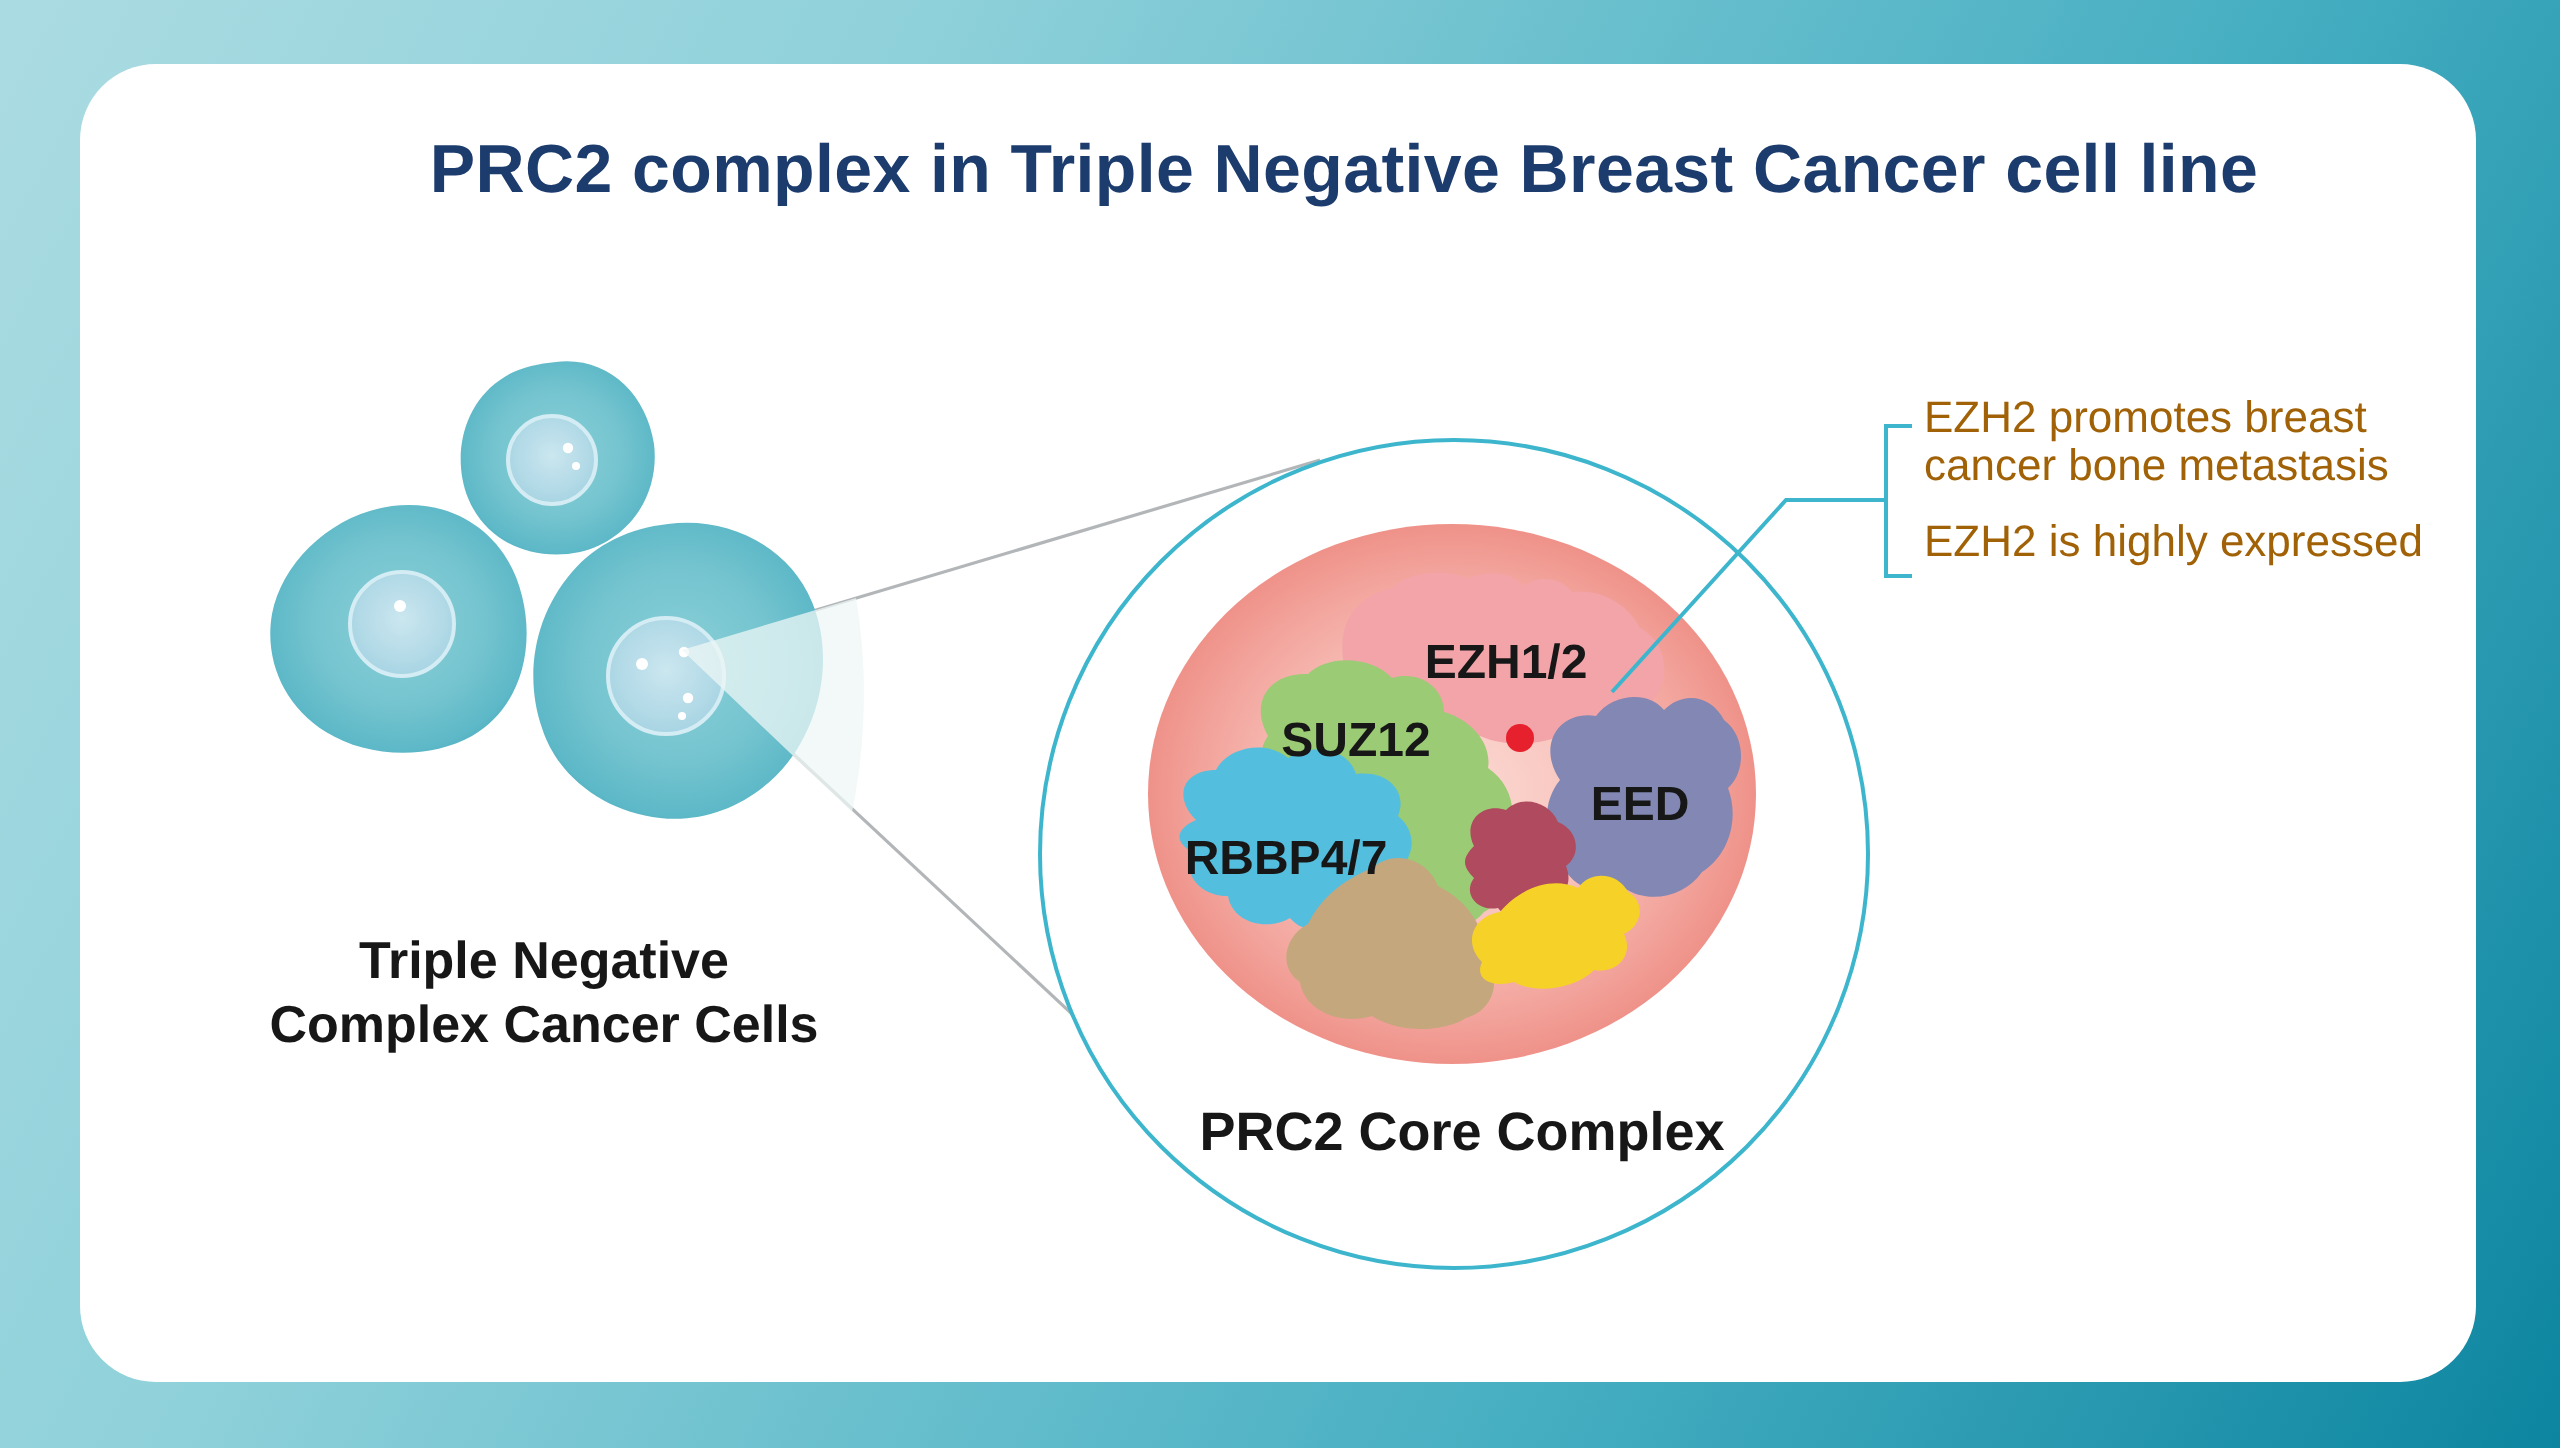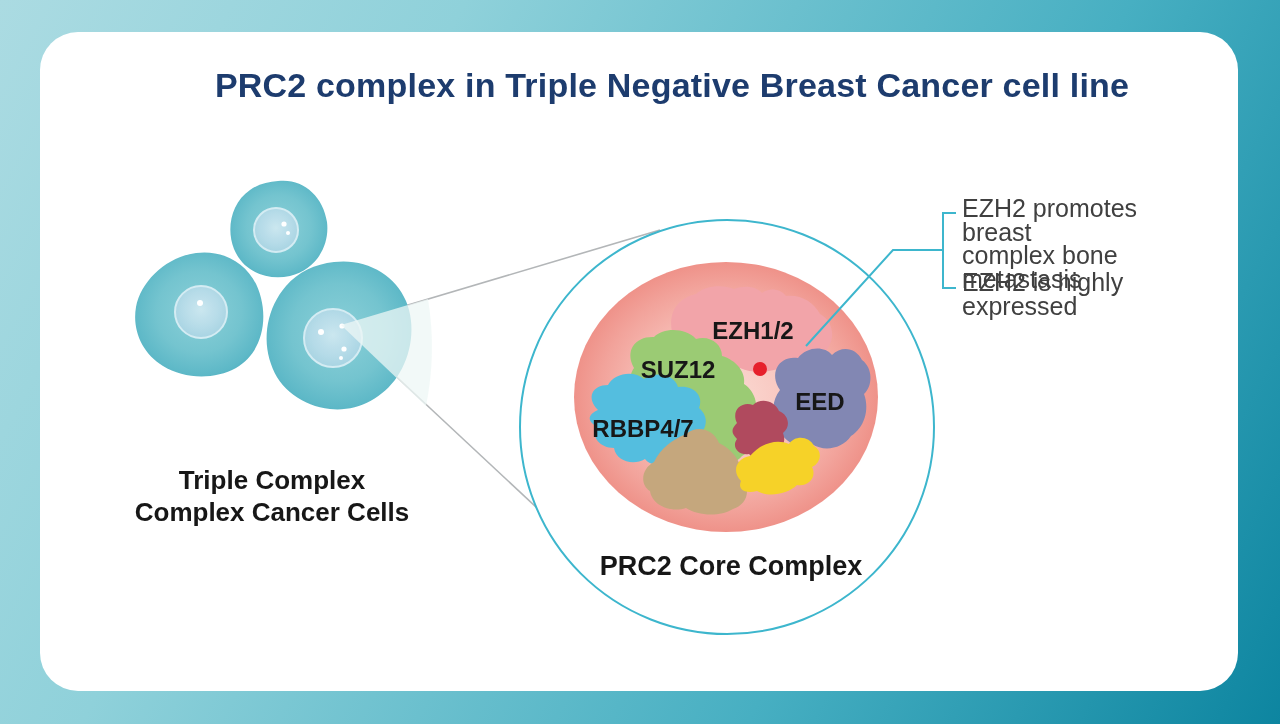--- a/index.html
+++ b/index.html
@@ -17,24 +17,24 @@
     text-align:center;font-size:34px;font-weight:700;color:#1d3c6e;
     letter-spacing:.2px;
   }
   .stage{position:absolute;left:0;top:0;width:1280px;height:724px;}
   .cells-caption{
     position:absolute;left:112px;top:464px;width:320px;
     text-align:center;font-size:26px;font-weight:700;color:#171717;line-height:32px;
   }
   .annotation{
     position:absolute;left:962px;width:250px;
-    font-size:25px;line-height:23.5px;color:#404040;font-weight:400;
+    font-size:22px;line-height:23.5px;color:#a16207;font-weight:400;
   }
   .annotation.first{top:197px;}
-  .annotation.second{top:259px;margin-top:12px;}
+  .annotation.second{top:259px;}
   svg text{font-family:"Liberation Sans",sans-serif;}
   .subunit-label{font-size:24px;font-weight:700;fill:#171717;}
   .complex-caption{font-size:27px;font-weight:700;fill:#171717;}
 </style>
 </head>
 <body>
 
 <div class="card"></div>
 
 <div class="page-title">PRC2 complex in Triple Negative Breast Cancer cell line</div>
@@ -111,23 +111,23 @@
     <text class="complex-caption" x="731" y="575" text-anchor="middle">PRC2 Core Complex</text>
   </g>
 
   <g>
     <polyline points="806,346 893,250 943,250" fill="none" stroke="#3db6cd" stroke-width="2"></polyline>
     <path d="M 956 213 L 943 213 L 943 288 L 956 288" fill="none" stroke="#3db6cd" stroke-width="2"></path>
   </g>
 </svg>
 
 <div class="cells-caption">
-  <div>Triple Complex</div>
+  <div>Triple Negative</div>
   <div>Complex Cancer Cells</div>
 </div>
 
 <div class="annotation first">
   <div>EZH2 promotes breast</div>
-  <div>complex bone metastasis</div>
+  <div>cancer bone metastasis</div>
 </div>
 <div class="annotation second">
   <div>EZH2 is highly expressed</div>
 </div>
 
 </body></html>

